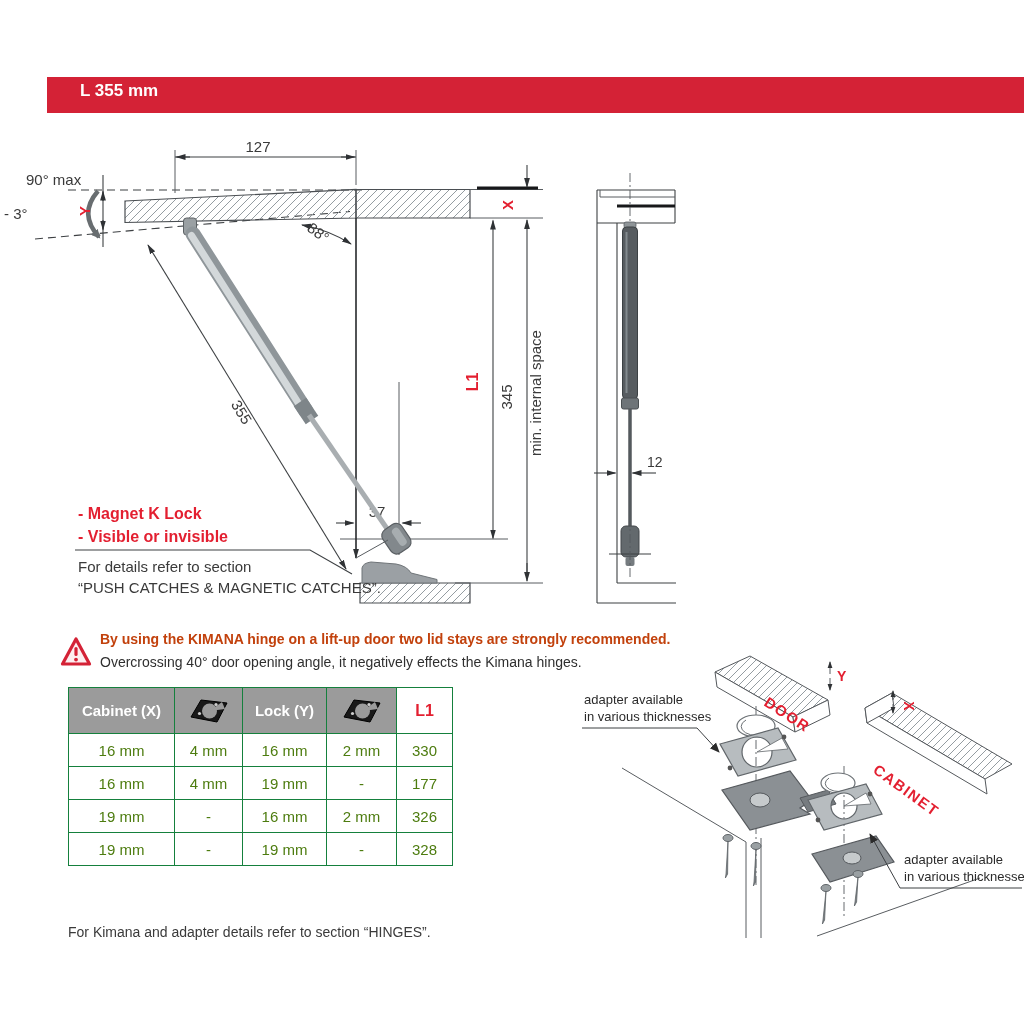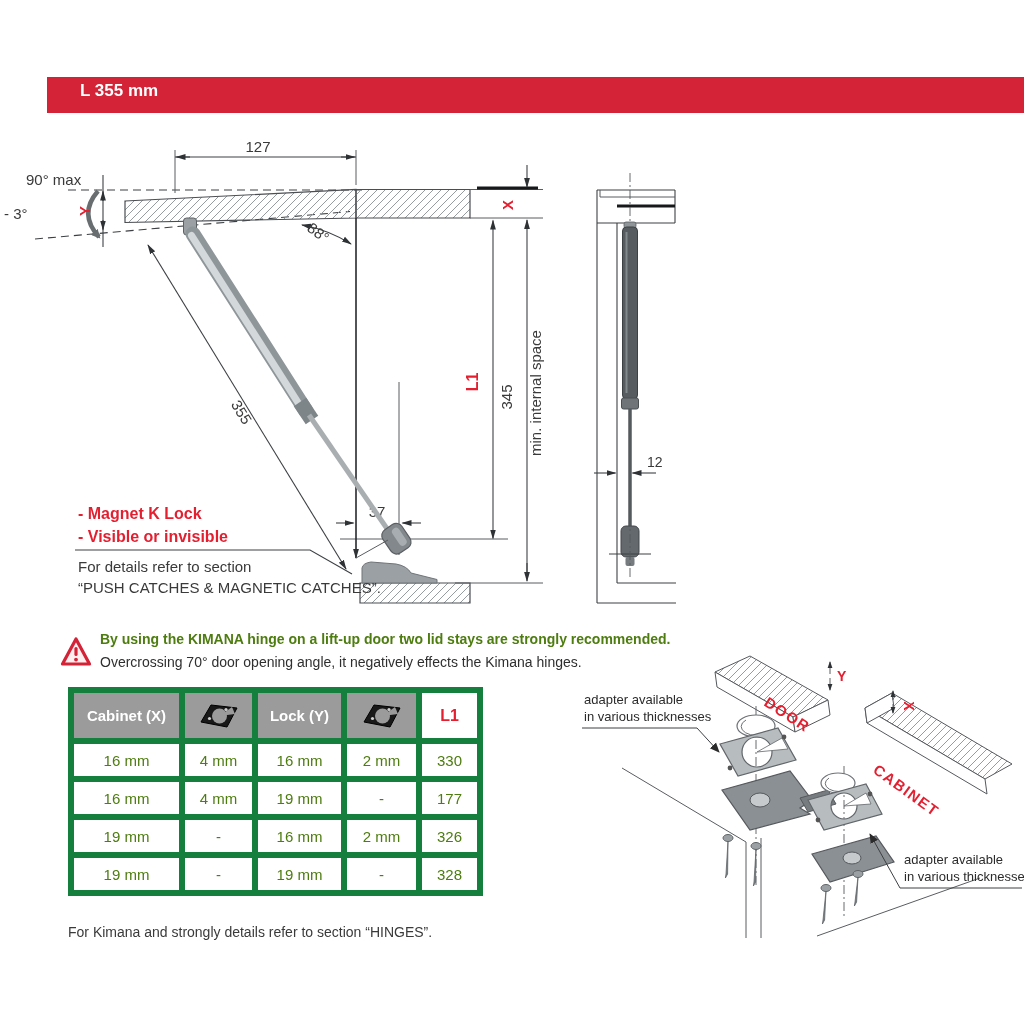--- a/index.html
+++ b/index.html
@@ -16,25 +16,25 @@
   .t15{font-size:15px;fill:#3a3a3a;}
   .t14{font-size:14px;fill:#3a3a3a;}
   .tred{fill:#e31f30;font-weight:bold;}
   .mid{text-anchor:middle;}
   .dl{stroke:#3d4043;stroke-width:1.1;fill:none;}
   .thin{stroke:#595d61;stroke-width:1;fill:none;}
   .dash{stroke-dasharray:8 5;}
   .cline{stroke:#55595d;stroke-width:0.9;fill:none;stroke-dasharray:9 3 2 3;}
   
   #warn-icon{position:absolute;left:60px;top:635px;}
-  #warn-l1{position:absolute;left:100px;top:631px;font-size:14px;font-weight:bold;color:#4d7c0f;}
+  #warn-l1{position:absolute;left:100px;top:631px;font-size:14px;font-weight:bold;color:#c2410c;}
   #warn-l2{position:absolute;left:100px;top:654px;font-size:14px;color:#2f2f2f;}
   
   #dims-table{position:absolute;left:68px;top:687px;border-collapse:collapse;table-layout:fixed;}
-  #dims-table th,#dims-table td{border:6px solid #15803d;text-align:center;vertical-align:middle;padding:0;}
+  #dims-table th,#dims-table td{border:1px solid #15803d;text-align:center;vertical-align:middle;padding:0;}
   #dims-table th{background:#9b9b9b;color:#fff;font-size:15px;font-weight:bold;height:45px;}
   #dims-table th.l1h{background:#fff;color:#e31f30;font-size:16px;}
   #dims-table td{height:32px;font-size:15px;color:#4d7c0f;background:#fff;}
   .cw0{width:105px;} .cw1{width:67px;} .cw2{width:83px;} .cw3{width:69px;} .cw4{width:55px;}
   #table-note{position:absolute;left:68px;top:924px;font-size:14px;color:#3a3a3a;}
 </style>
 </head>
 <body>
 
 <div id="page">
@@ -160,21 +160,21 @@
       <text x="647" y="332" class="t14">12</text>
     </g>
   </svg>
 
   <svg id="warn-icon" width="32" height="34" viewBox="0 0 32 34">
     <path d="M16,4 L29.5,29 L2.5,29 Z" fill="#fdeef0" stroke="#d42236" stroke-width="3.2" stroke-linejoin="round"></path>
     <rect x="14.4" y="12" width="3.2" height="9" rx="1.6" fill="#d42236"></rect>
     <circle cx="16" cy="24.6" r="1.9" fill="#d42236"></circle>
   </svg>
   <div id="warn-l1">By using the KIMANA hinge on a lift-up door two lid stays are strongly recommended.</div>
-  <div id="warn-l2">Overcrossing 70° door opening angle, it negatively effects the Kimana hinges.</div>
+  <div id="warn-l2">Overcrossing 40° door opening angle, it negatively effects the Kimana hinges.</div>
 
   <table id="dims-table">
     <thead>
       <tr>
         <th class="cw0">Cabinet (X)</th>
         <th class="cw1">
           <svg width="44" height="30" viewBox="0 0 44 30" style="vertical-align:middle">
             <path d="M4,21 L14,4 L40,7 L30,26 Z" fill="#191919" stroke="#000" stroke-width="1"></path>
             <circle cx="22.5" cy="15" r="7.5" fill="#9b9b9b"></circle>
             <polygon points="22.5,15 35,6 38,13" fill="#9b9b9b"></polygon>
@@ -219,21 +219,21 @@
       </tr>
       <tr>
         <td>19 mm</td>
           <td>-</td>
           <td>19 mm</td>
           <td>-</td>
           <td>328</td>
       </tr>
     </tbody>
   </table>
-  <div id="table-note">For Kimana and strongly details refer to section “HINGES”.</div>
+  <div id="table-note">For Kimana and adapter details refer to section “HINGES”.</div>
 
   <svg style="position:absolute;left:560px;top:648px" width="464" height="292" viewBox="0 0 464 292">
     <defs>
       <pattern id="hatch2" width="8" height="8" patternUnits="userSpaceOnUse">
         <path d="M0,8 L8,0" stroke="#959da2" stroke-width="1" fill="none"></path>
       </pattern>
       <marker id="call" markerWidth="12" markerHeight="10" refX="9" refY="5" orient="auto" markerUnits="userSpaceOnUse">
         <path d="M0,0.8 L10,5 L0,9.2 Z" fill="#2b2b2b"></path>
       </marker>
       <marker id="sarr" markerWidth="8" markerHeight="6" refX="6" refY="3" orient="auto" markerUnits="userSpaceOnUse">

